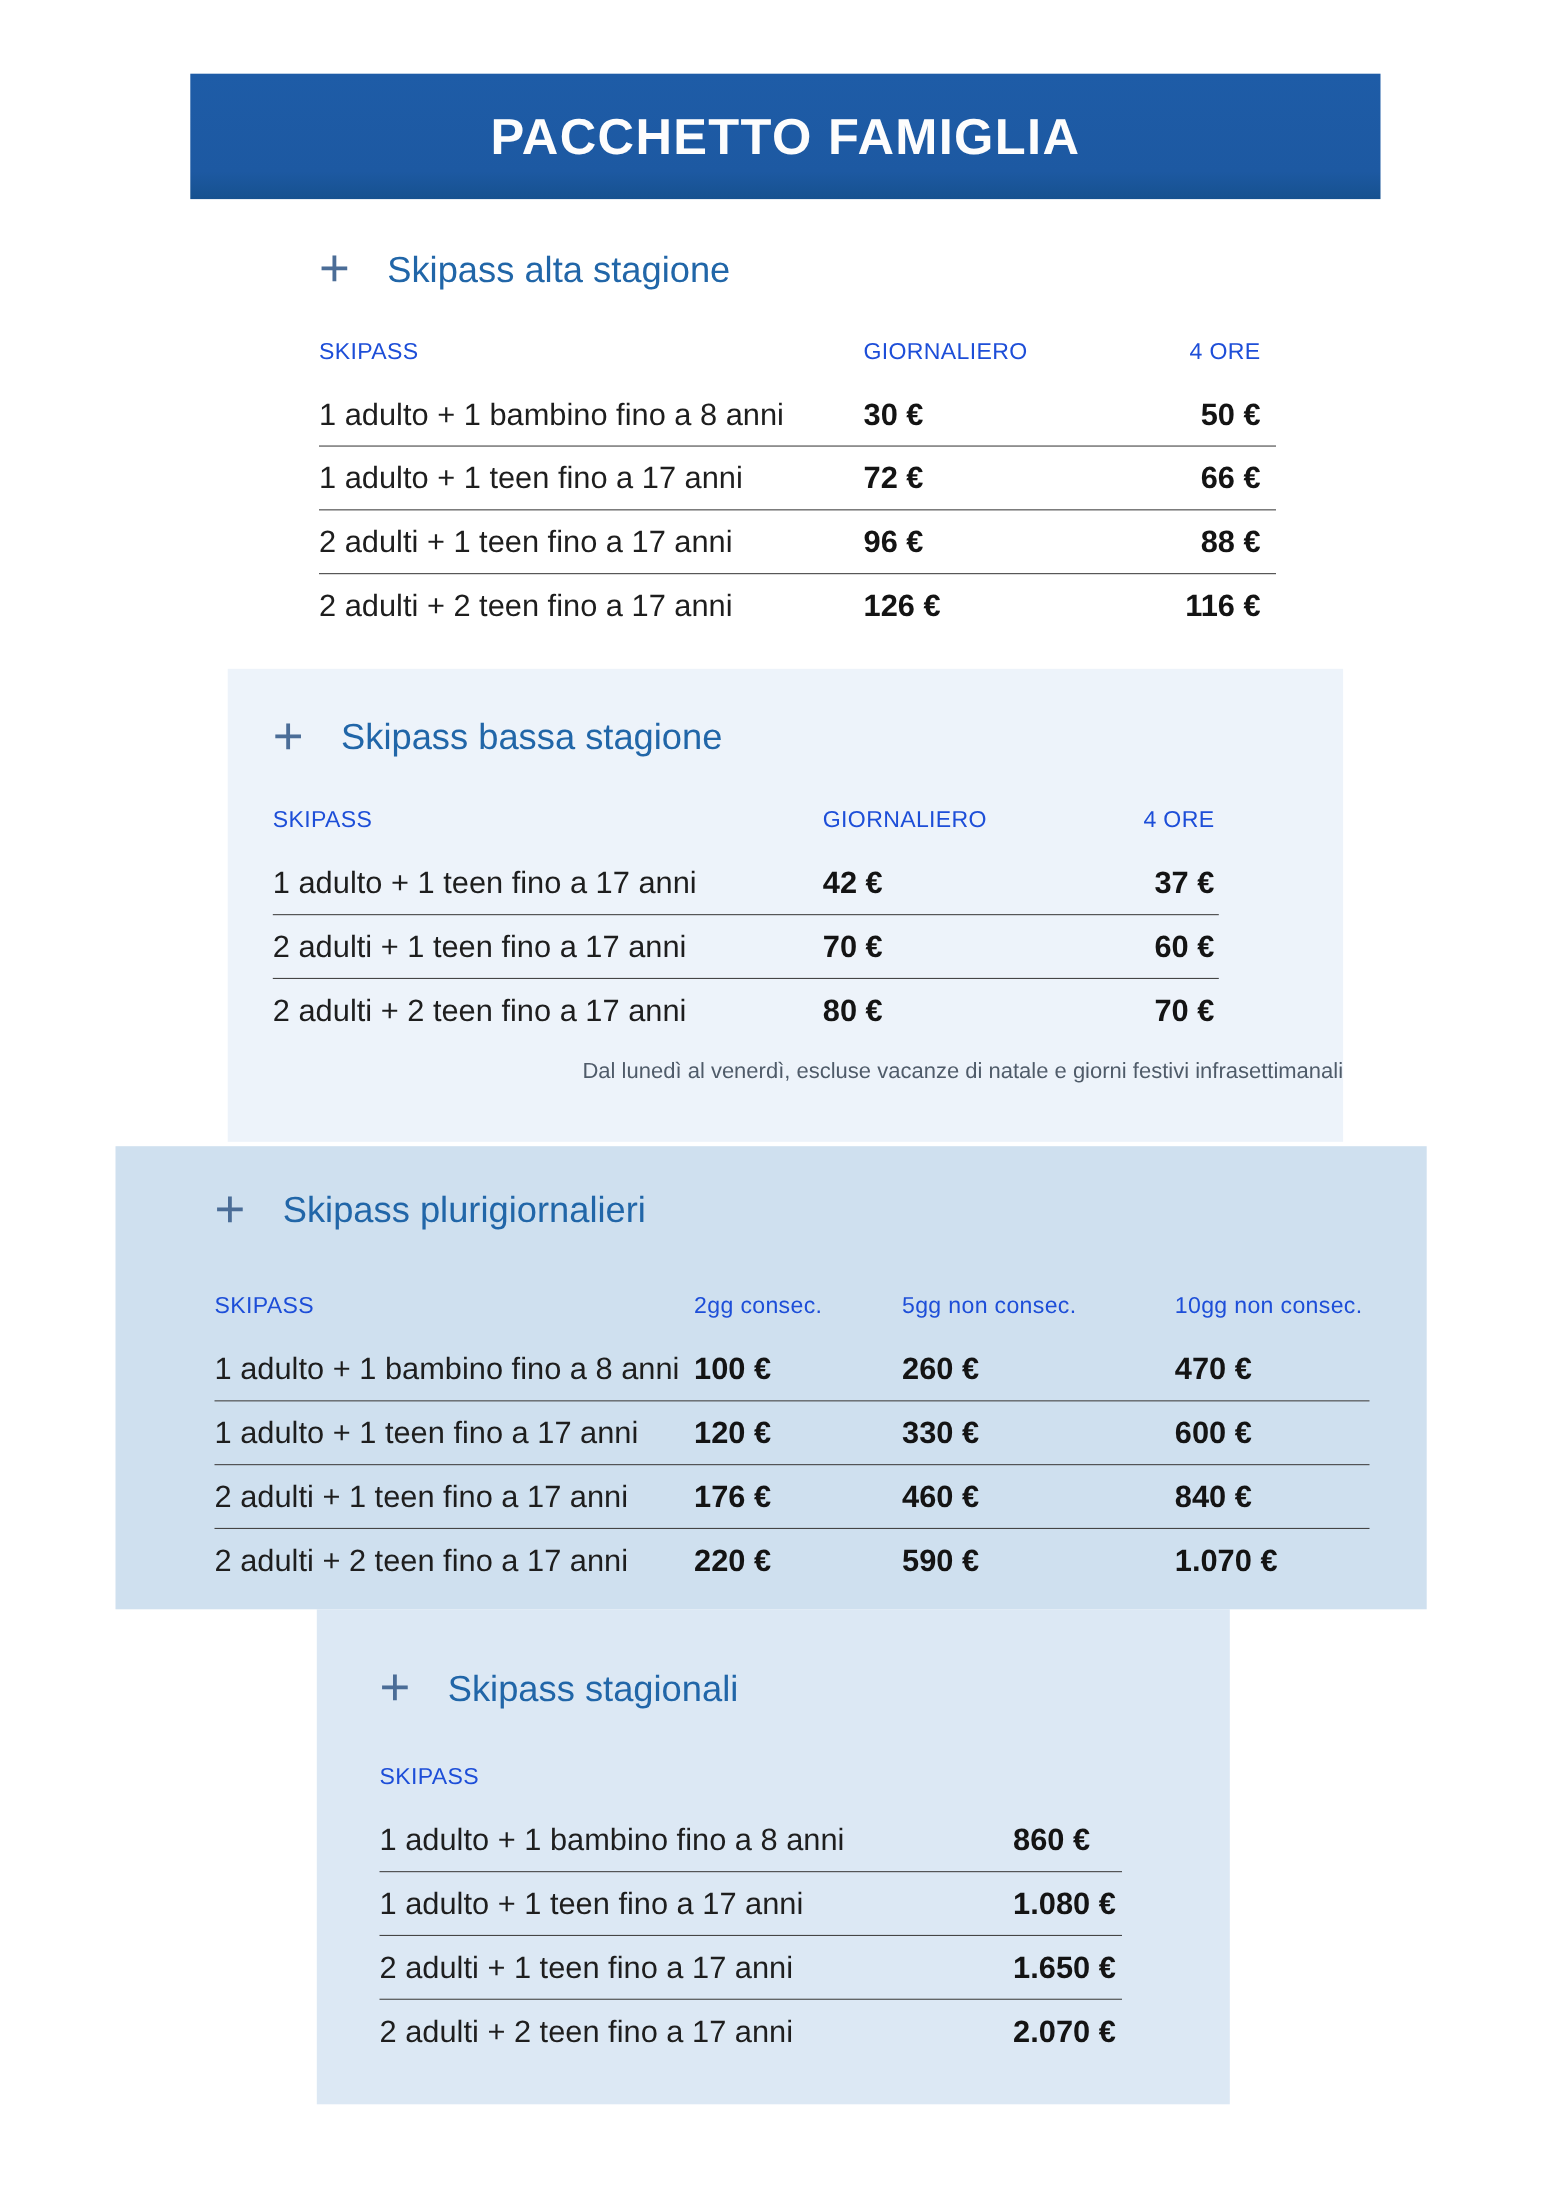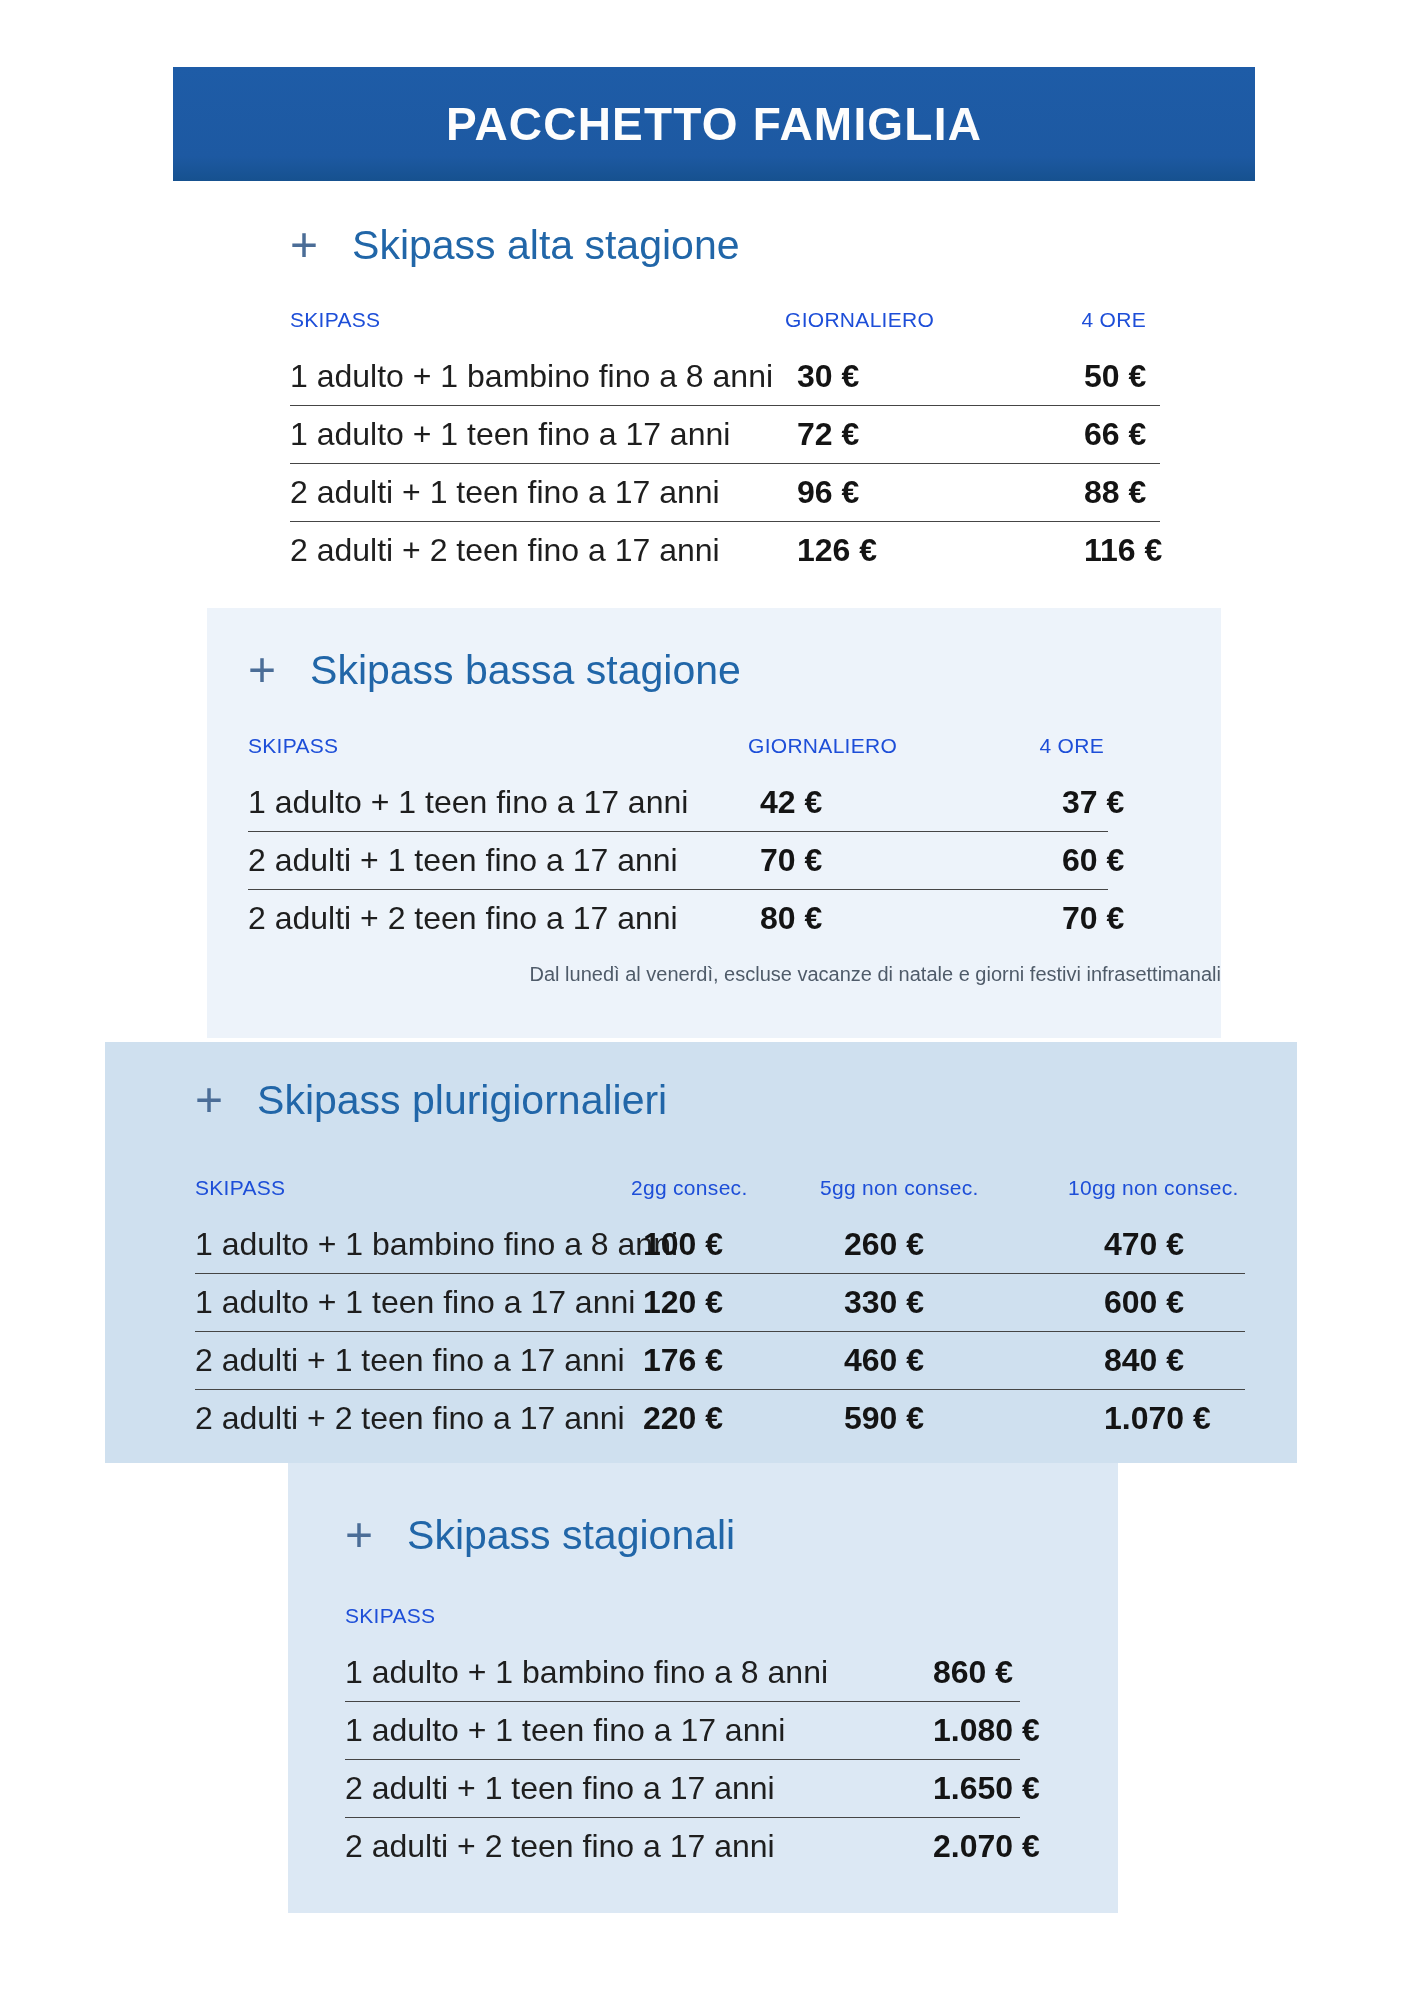--- a/index.html
+++ b/index.html
@@ -16,26 +16,26 @@
   .banner h1 {
     margin:0; font-size:46px; font-weight:bold; letter-spacing:1.2px; color:#fdfdfd;
   }
   
   .sec { position:absolute; box-sizing:border-box; }
   .sec-title {
     display:flex; align-items:center; gap:34px; cursor:pointer;
     height:50px; line-height:50px;
   }
   .plus { font-size:48px; font-weight:400; color:#4b6d97; line-height:50px; }
-  .sec-title-text { font-size:41px; color:#2166a8; white-space:nowrap; }
+  .sec-title-text { font-size:33px; color:#2166a8; white-space:nowrap; }
 
   .table { }
   .thead, .trow { display:grid; align-items:center; }
   .thead { height:56px; font-size:21px; letter-spacing:0.3px; color:#1d4ed8; }
-  .trow  { height:57px; border-bottom:1.5px solid #454545; font-size:32px;gap:12px; }
+  .trow  { height:57px; border-bottom:1.5px solid #454545; font-size:28px; }
   .trow:last-child { border-bottom:none; }
   .tlabel { color:#1e1e1e; white-space:nowrap; }
   .price  { font-weight:bold; color:#141414; white-space:nowrap; }
 
   
   .sec-alta { left:290px; top:185px; width:870px; padding-top:10px; }
   .sec-alta .table { margin-top:22px; width:870px; }
   .sec-alta .thead, .sec-alta .trow { grid-template-columns:495px 275px 1fr; }
   .sec-alta .thead > :last-child, .sec-alta .trow > :last-child { text-align:right; padding-right:14px; }
 

